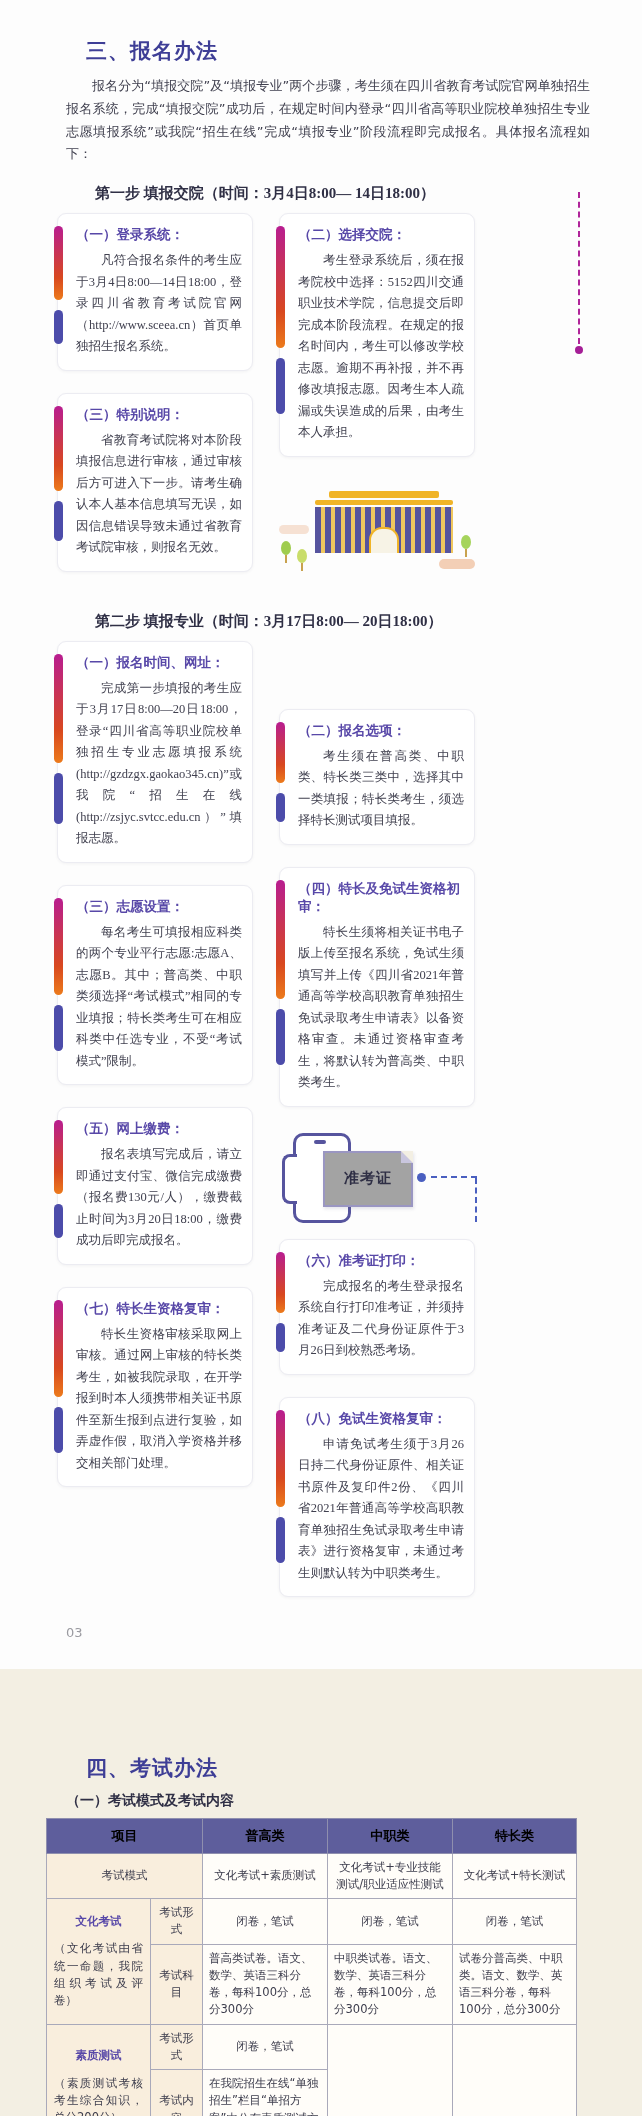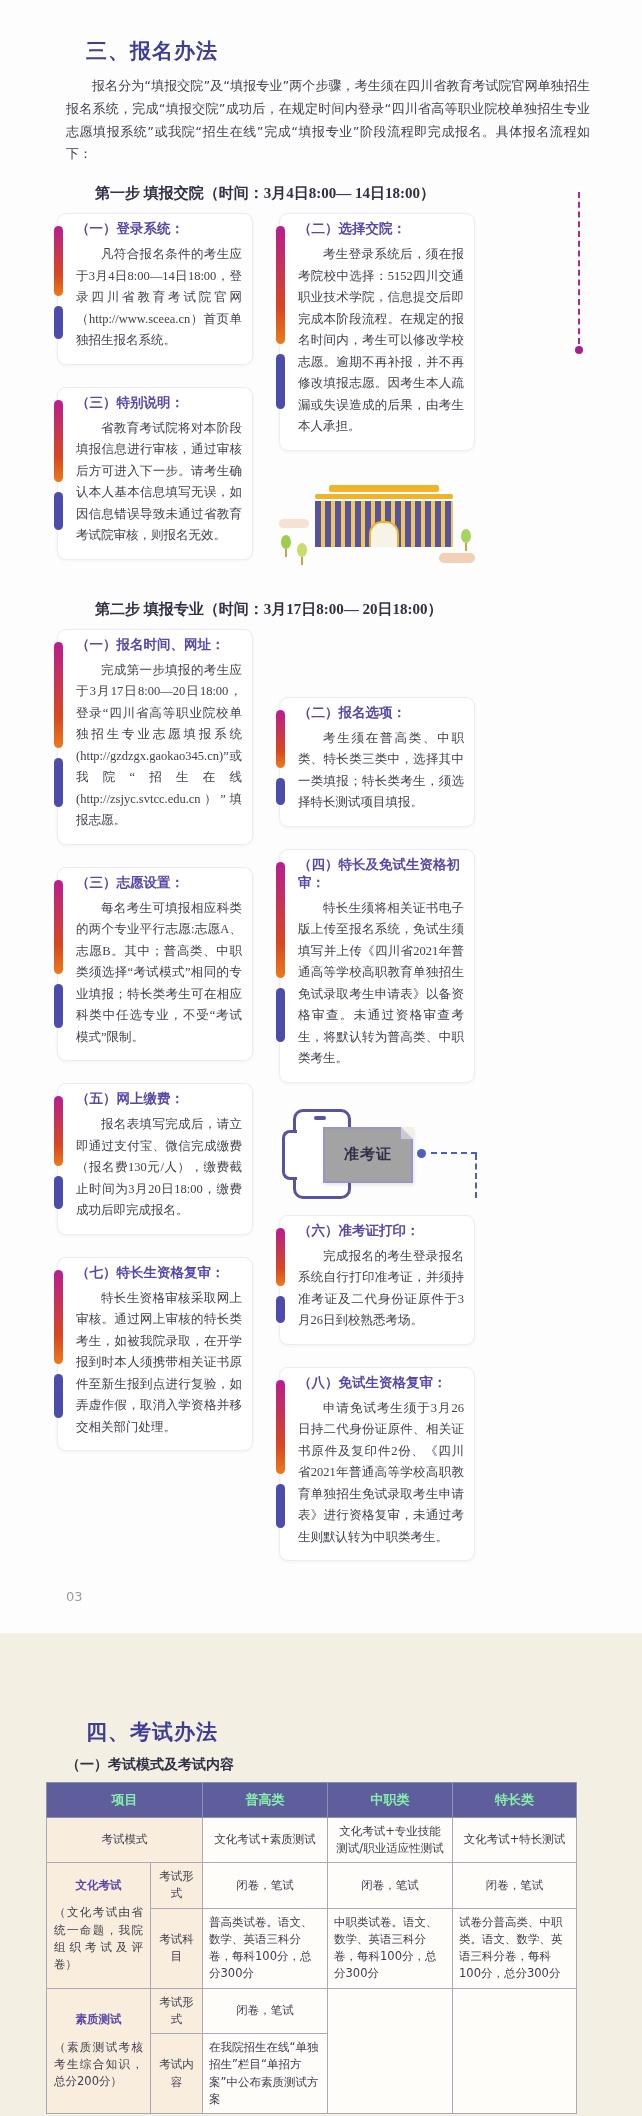--- a/index.html
+++ b/index.html
@@ -14,21 +14,21 @@
   .intro{color:#40404f;font-size:13px;line-height:1.75;margin:0 52px 14px 66px;text-indent:2em;text-align:justify;}
   .step-heading{color:#2f2f45;font-size:15px;font-weight:bold;margin:18px 0 10px 95px;font-family:Liberation Serif, serif;}
 
   
   .cards-row{display:flex;align-items:flex-start;margin:0 0 0 57px;}
   .colL{width:196px;margin-right:26px;display:flex;flex-direction:column;}
   .colR{width:196px;display:flex;flex-direction:column;}
   .colR.offset{padding-top:68px;}
 
   .card{position:relative;background:#ffffff;border:1px solid #ececf2;border-radius:9px;
-        box-shadow:0 1px 3px rgba(60,60,90,.06);padding:4px 10px 12px 18px;margin-bottom:22px;}
+        box-shadow:0 1px 3px rgba(60,60,90,.06);padding:10px 10px 12px 18px;margin-bottom:22px;}
   .accent{position:absolute;left:-4px;top:12px;bottom:12px;width:9px;display:flex;flex-direction:column;}
   .accent .a1{display:block;width:9px;flex:0 0 56%;border-radius:9px;
         background:linear-gradient(#b81d90,#d8481f 70%,#ec7b1c);}
   .accent .a2{display:block;width:9px;flex:0 0 26%;margin-top:10px;border-radius:9px;background:#4c4caa;}
   .card-title{color:#5848a8;font-size:13.5px;font-weight:bold;margin:2px 0 6px 0;}
   .card-text{color:#40404f;font-size:12.5px;line-height:1.72;margin:0;text-indent:2em;text-align:justify;font-family:Liberation Serif, serif;}
 
   .pagenum{color:#9a9aa0;font-size:13px;margin:6px 0 28px 66px;}
 
   
@@ -63,21 +63,21 @@
   .t-dot{position:absolute;left:138px;top:44px;width:9px;height:9px;border-radius:50%;background:#4a5fc0;}
   .t-dash-h{position:absolute;left:152px;top:47px;width:46px;border-top:2px dashed #4a5fc0;}
   .t-dash-v{position:absolute;left:196px;top:49px;height:44px;border-left:2px dashed #4a5fc0;}
 
   
   .sub-heading{color:#2f2f45;font-size:14px;font-weight:bold;margin:6px 0 8px 66px;}
 
   table{border-collapse:collapse;margin-left:46px;table-layout:fixed;}
   .t1{width:530px;}
   th,td{border:1px solid #a9a9ba;color:#3c3c4c;font-size:11.5px;line-height:1.5;padding:5px 6px;text-align:center;vertical-align:middle;}
-  tr.head th{background:#5e5e9c;color:#86efac;font-size:13px;font-weight:bold;padding:7px 4px;border-color:#8f8fae;}
+  tr.head th{background:#5e5e9c;color:#000000;font-size:13px;font-weight:bold;padding:7px 4px;border-color:#8f8fae;}
   td{background:#fffdf9;}
   td.cream{background:#f9eedd;}
   td.group{text-align:left;padding:8px 7px;}
   .gname{display:block;color:#5848a8;font-weight:bold;text-align:center;margin-bottom:10px;}
   .gnote{display:block;color:#3c3c4c;text-align:justify;}
   td.sub{padding:5px 3px;}
 </style>
 </head>
 <body>
 

